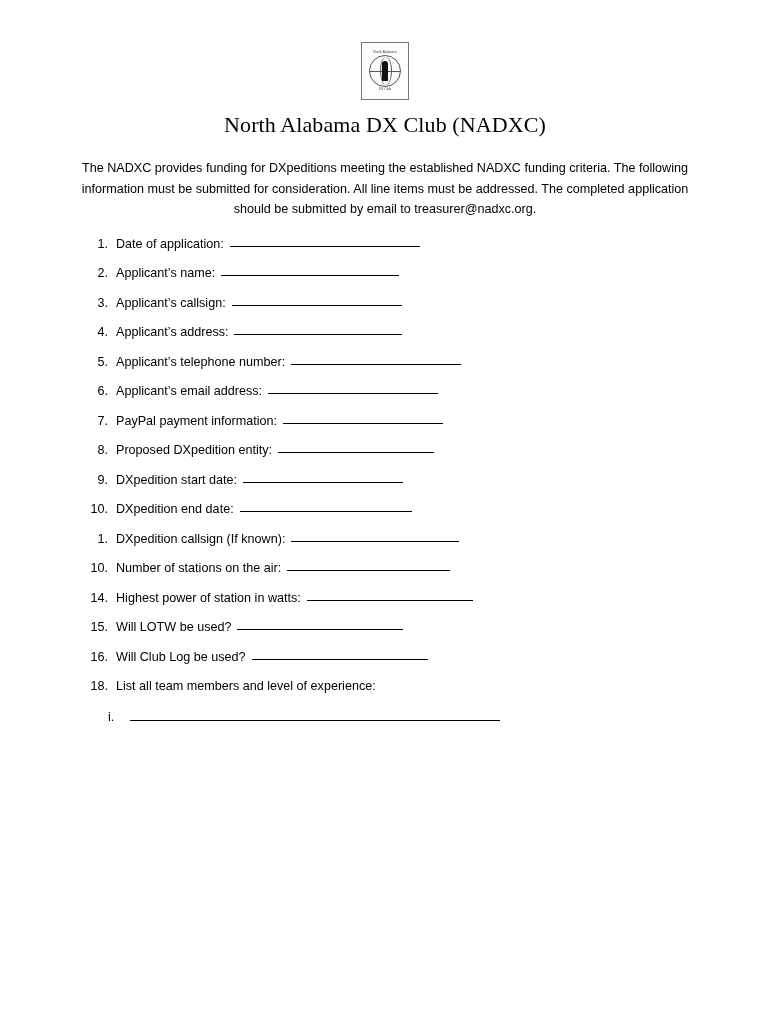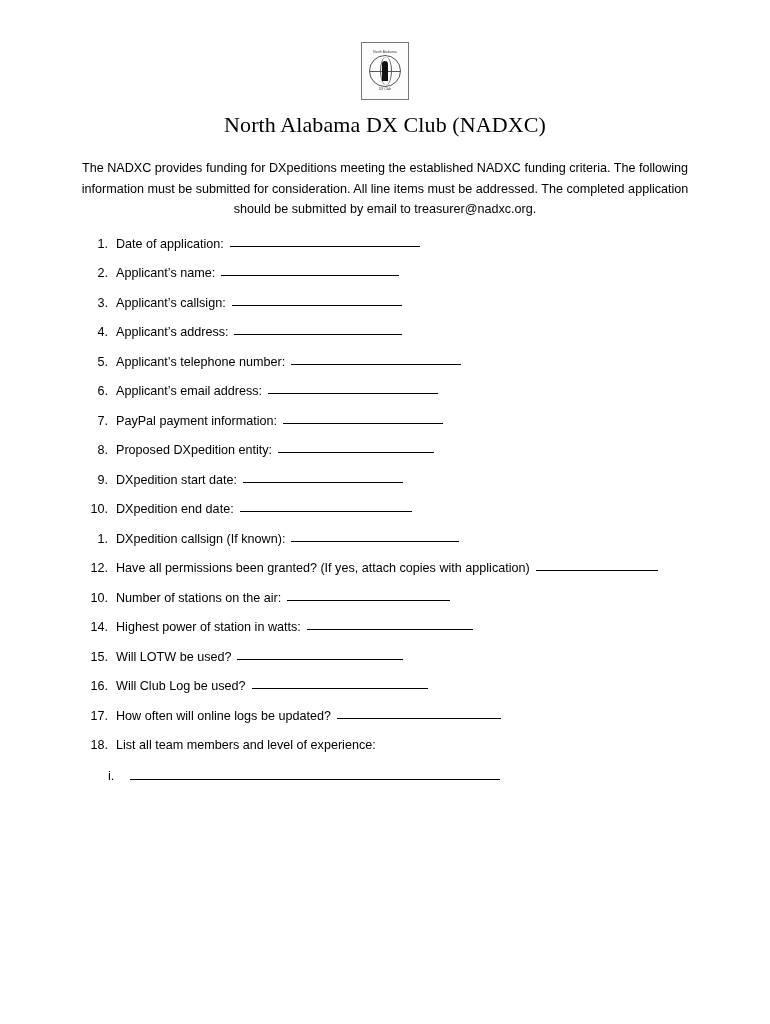--- a/index.html
+++ b/index.html
@@ -240,25 +240,20 @@
       <span class="txt">DXpedition end date:</span>
       <span class="blank" style="width:172px"></span>
     </li>
 
     <li class="item">
       <span class="num">1.</span>
       <span class="txt">DXpedition callsign (If known):</span>
       <span class="blank" style="width:168px"></span>
     </li>
 
-    <li class="item">
-      <span class="num">12.</span>
-      <span class="txt">Have all permissions been granted? (If yes, attach copies with application)</span>
-      <span class="blank" style="width:122px"></span>
-    </li>
 
     <li class="item">
       <span class="num">10.</span>
       <span class="txt">Number of stations on the air:</span>
       <span class="blank" style="width:163px"></span>
     </li>
 
     <li class="item">
       <span class="num">14.</span>
       <span class="txt">Highest power of station in watts:</span>
@@ -270,25 +265,20 @@
       <span class="txt">Will LOTW be used?</span>
       <span class="blank" style="width:166px"></span>
     </li>
 
     <li class="item">
       <span class="num">16.</span>
       <span class="txt">Will Club Log be used?</span>
       <span class="blank" style="width:176px"></span>
     </li>
 
-    <li class="item">
-      <span class="num">17.</span>
-      <span class="txt">How often will online logs be updated?</span>
-      <span class="blank" style="width:164px"></span>
-    </li>
 
     <li class="item">
       <span class="num">18.</span>
       <span class="txt">List all team members and level of experience:</span>
     </li>
   </ol>
 
   <ul class="sub-list">
     <li>
       <span class="rnum">i.</span>

